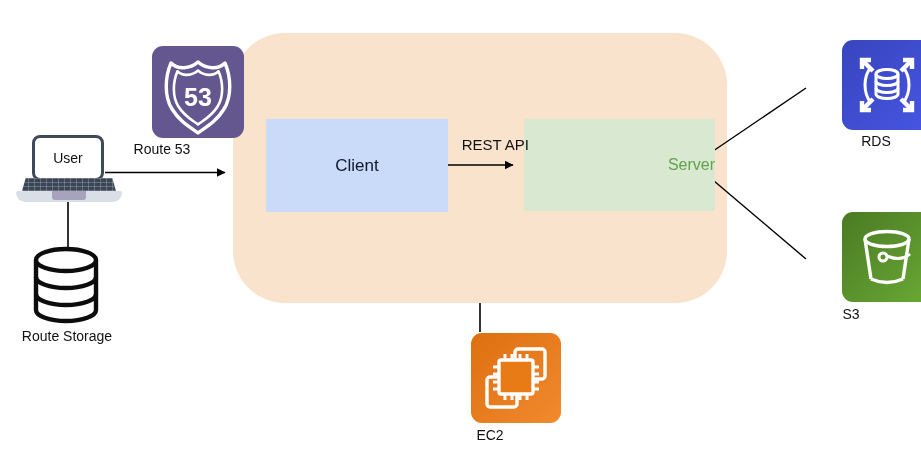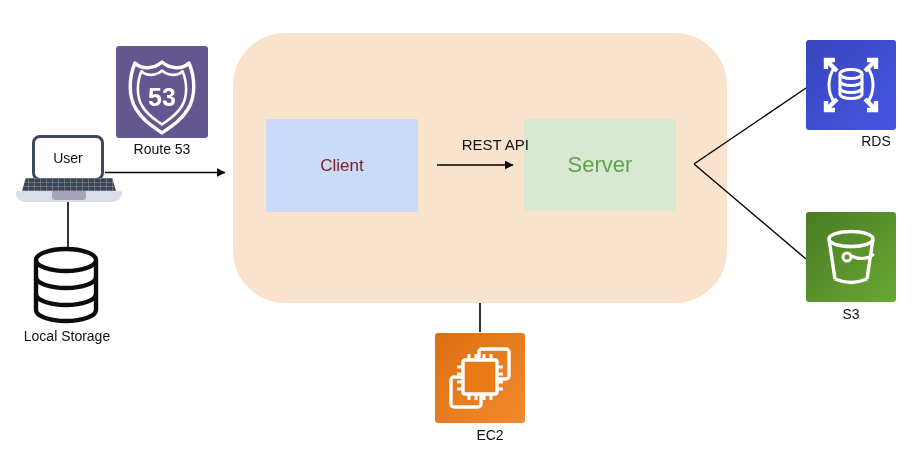--- a/index.html
+++ b/index.html
@@ -8,28 +8,28 @@
     font-family:"Liberation Sans",sans-serif;color:#1c1c1c;
   }
   .abs{position:absolute;}
   .node-label{position:absolute;font-size:14px;text-align:center;color:#111;}
   
   .cloud{
     position:absolute;left:233px;top:33px;width:494px;height:270px;
     background:#fae3cd;border-radius:52px;
   }
   .client-box{
-    position:absolute;left:266px;top:119px;width:152px;height:93px;
+    position:absolute;left:266px;top:119px;width:182px;height:93px;
     background:#c9dbf8;display:flex;align-items:center;justify-content:center;
-    font-size:17px;color:#7f1d1d;
+    font-size:17px;color:#0f172a;
   }
   .server-box{
-    position:absolute;left:524px;top:119px;width:152px;height:92px;
-    background:#d8e8d1;display:flex;align-items:center;justify-content:center;
-    font-size:22px;color:#61a24e;
+    position:absolute;left:524px;top:119px;width:191px;height:92px;
+    background:#d8e8d1;display:flex;align-items:center;justify-content:flex-end;
+    font-size:16px;color:#61a24e;
   }
   .edge-label{
     position:absolute;left:429px;top:136px;width:100px;text-align:right;
     font-size:15px;color:#111;
   }
   
   .laptop-screen{
     position:absolute;left:32px;top:135px;width:66px;height:40px;
     background:#fff;border:3px solid #3e4a5a;border-radius:8px;
     display:flex;align-items:center;justify-content:center;font-size:14px;color:#111;
@@ -43,21 +43,21 @@
   }
   .laptop-base{
     position:absolute;left:16px;top:191px;width:106px;height:11px;background:#d9dfe7;
     border-radius:2px 2px 10px 10px;
   }
   .laptop-trackpad{
     position:absolute;left:36px;top:0px;width:34px;height:9px;background:#a7a3bc;
     border-radius:0 0 3px 3px;
   }
   
-  .tile{position:absolute;border-radius:3px;}
+  .tile{position:absolute;border-radius:11px;margin-left:36px;}
   .tile svg{display:block;width:100%;height:100%;}
   .tile-route53{left:116px;top:46px;width:92px;height:92px;background:#645790;}
   .tile-rds{left:806px;top:40px;width:90px;height:90px;background:linear-gradient(135deg,#3845be,#4656e2);}
   .tile-s3{left:806px;top:212px;width:90px;height:90px;background:linear-gradient(135deg,#4a7a24,#69a934);}
   .tile-ec2{left:435px;top:333px;width:90px;height:90px;background:linear-gradient(135deg,#dd6f10,#f18a2e);}
   .overlay{position:absolute;left:0;top:0;pointer-events:none;}
 </style>
 </head>
 <body>
 
@@ -109,21 +109,21 @@
   <div class="node-label" style="left:116px;top:141px;width:92px;">Route 53</div>
 
   <svg class="abs" style="left:30px;top:246px;" width="72" height="80" viewBox="0 0 72 80">
     <g stroke="#0c0c0c" stroke-width="4.4" fill="#fff">
       <path d="M6 14 L6 64 A30 11 0 0 0 66 64 L66 14"></path>
       <path d="M6 31 A30 11 0 0 0 66 31" fill="none"></path>
       <path d="M6 48 A30 11 0 0 0 66 48" fill="none"></path>
       <ellipse cx="36" cy="14" rx="30" ry="11"></ellipse>
     </g>
   </svg>
-  <div class="node-label" style="left:6px;top:328px;width:122px;">Local Storage</div>
+  <div class="node-label" style="left:6px;top:328px;width:122px;">Route Storage</div>
 
   <div class="tile tile-rds">
     <svg viewBox="0 0 90 90">
       <g fill="none" stroke="#fff" stroke-width="4.4">
         <path d="M31 31 L20 20"></path>
           <path d="M20 29 L20 20 L29 20"></path>
         <path d="M59 31 L70 20"></path>
           <path d="M61 20 L70 20 L70 29"></path>
         <path d="M31 59 L20 70"></path>
           <path d="M20 61 L20 70 L29 70"></path>

